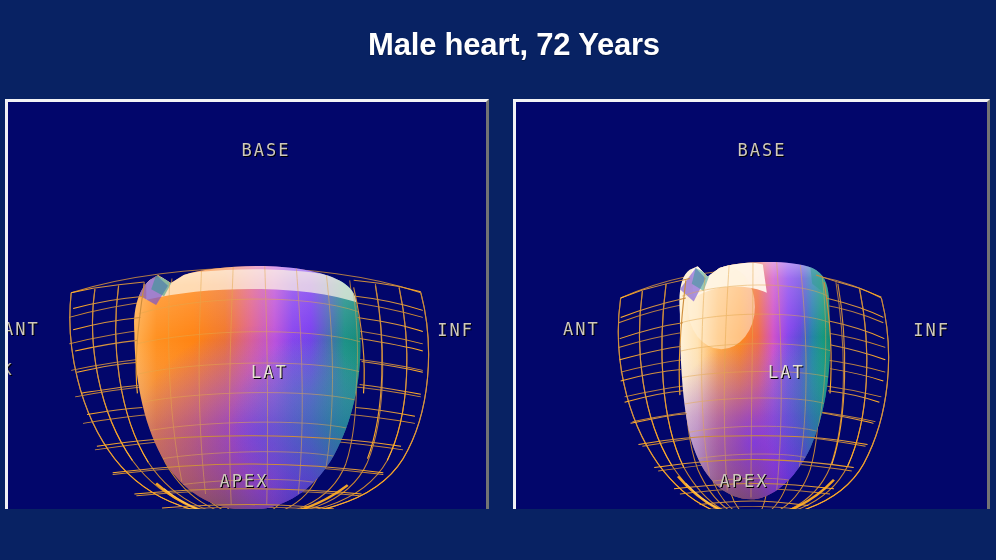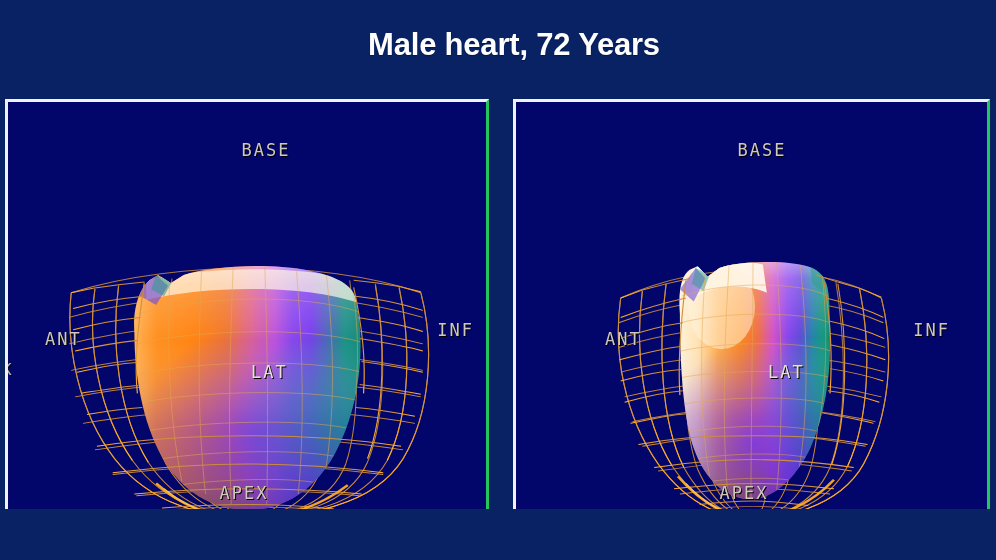--- a/index.html
+++ b/index.html
@@ -30,21 +30,21 @@
     text-shadow:0 1px 1px rgba(0,0,0,.35);
     white-space:nowrap;
   }
 
   .panel{
     position:absolute;
     top:99px;
     height:410px;
     background:#02066b;
     border-left:3px solid #f2f2f5;
-    border-right:3px solid #22c55e;
+    border-right:3px solid #737373;
     border-top:3px solid #f2f2f5;
     box-sizing:border-box;
     overflow:hidden;
   }
   #panel-left  {left:5px;  width:484px;}
   #panel-right {left:513px;width:477px;}
 
   .viz{position:absolute;inset:0;}
   .viz svg{display:block;width:100%;height:100%;}
 
@@ -53,22 +53,22 @@
     position:absolute;
     color:#cfc9bb;
     font-family:"DejaVu Sans Mono","Liberation Mono",monospace;
     font-size:17px;
     letter-spacing:2px;
     text-shadow:1px 1px 0 #000;
     white-space:nowrap;
     pointer-events:none;
   }
   .lbl-base{top:38px;left:50%;transform:translateX(-50%);}
-  .lbl-apex{bottom:6px;left:50%;transform:translateX(-50%);}
-  .lbl-ant {top:227px;margin-left:42px;}
+  .lbl-apex{bottom:18px;left:50%;transform:translateX(-50%);}
+  .lbl-ant {top:217px;}
   .lbl-inf {top:218px;}
   .lbl-lat {top:260px;color:#e8e2d4;}
 
   
   #panel-left  .lbl-ant{left:-5px;}
   #panel-left  .lbl-inf{right:12px;}
   #panel-left  .lbl-lat{left:243px;}
   #panel-left  .lbl-base{left:258px;}
   #panel-left  .lbl-apex{left:236px;}
 

